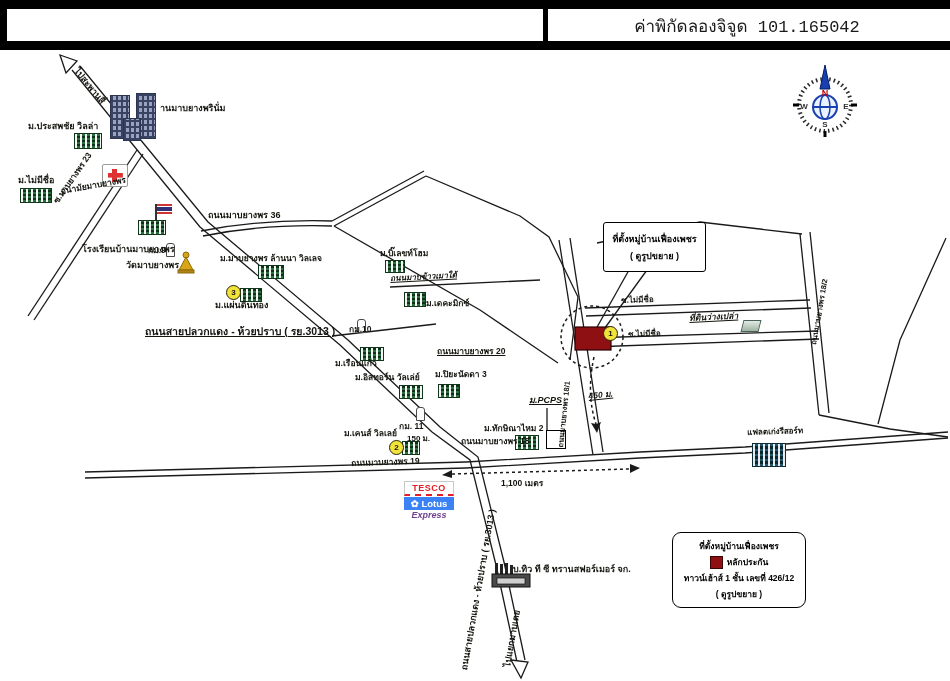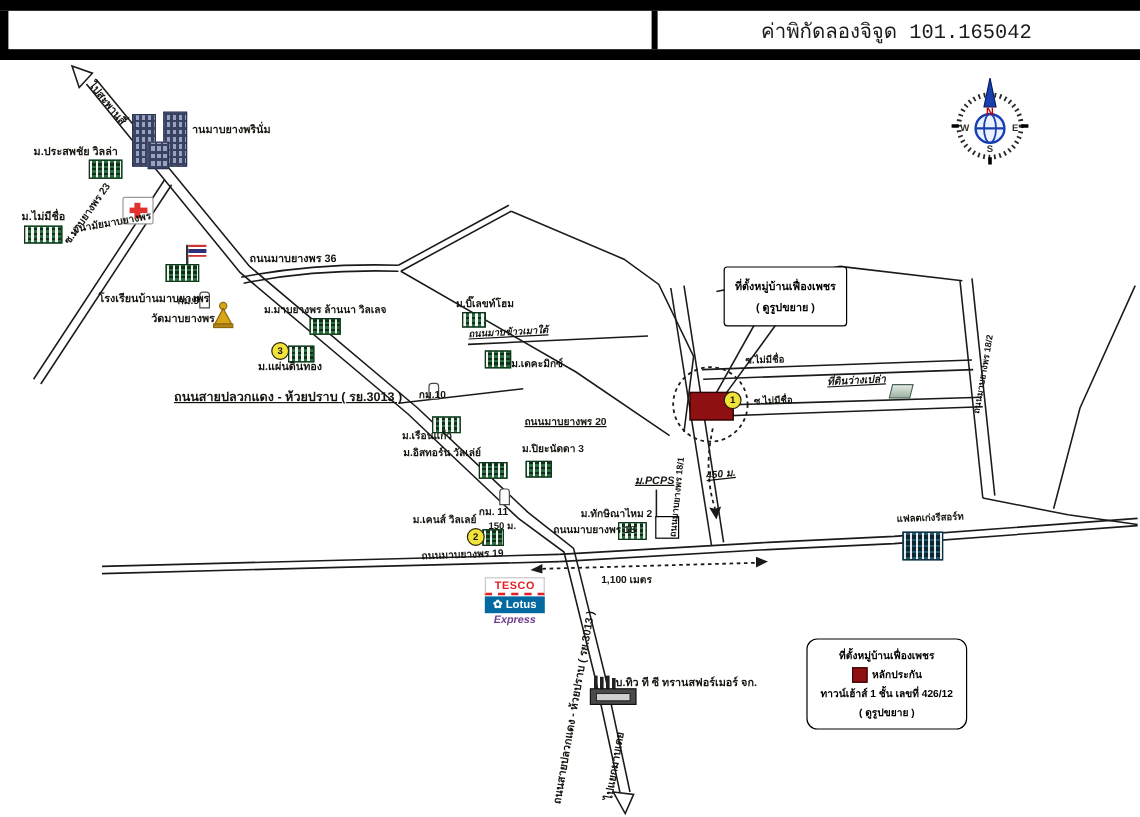--- a/index.html
+++ b/index.html
@@ -44,21 +44,21 @@
         border:1.5px solid #000;border-radius:3px;background:#fff;display:flex;flex-direction:column;
         align-items:center;justify-content:center;gap:3px;font-weight:700;font-size:9px;text-align:center;}
   .legend{position:absolute;z-index:4;left:672px;top:532px;width:132px;height:74px;
         border:1.5px solid #000;border-radius:9px;background:#fff;display:flex;flex-direction:column;
         align-items:center;justify-content:center;gap:2px;font-weight:700;font-size:8.5px;text-align:center;}
   .legend .row{display:flex;align-items:center;gap:4px;justify-content:space-between;}
   .sq{display:inline-block;width:11px;height:11px;background:#8e1012;border:1px solid #3a0404;}
   .tesco{position:absolute;z-index:4;left:404px;top:481px;width:50px;text-align:center;}
   .tesco .t1{border:1px solid #c9c9c9;background:#fff;color:#e31e24;font-weight:800;font-size:9px;
         letter-spacing:.5px;border-bottom:2px dashed #e31e24;padding:1px 1px;}
-  .tesco .t2{background:#0369a1;color:#fff;font-weight:700;font-size:9.5px;padding:1px 0;margin-top:1px;}
+  .tesco .t2{background:#3b82f6;color:#fff;font-weight:700;font-size:9.5px;padding:1px 0;margin-top:1px;}
   .tesco .t3{color:#703f8f;font-style:italic;font-weight:700;font-size:9px;}
   .cmp{position:absolute;z-index:4;left:791px;top:63px;}
 </style>
 </head>
 <body>
 
 <div class="page">
 
   <div class="hdr-bar" style="left:0;top:0;width:950px;height:9px;"></div>
   <div class="hdr-bar" style="left:0;top:9px;width:7px;height:41px;"></div>
@@ -168,21 +168,21 @@
   <div class="lbl" style="left:208px;top:210px;">ถนนมาบยางพร 36</div>
   <div class="lbl s85" style="left:220px;top:254px;">ม.มาบยางพร ล้านนา วิลเลจ</div>
   <div class="lbl" style="left:215px;top:300px;">ม.แผ่นดินทอง</div>
   <div class="lbl s10 u" style="left:145px;top:325px;">ถนนสายปลวกแดง - ห้วยปราบ ( รย.3013 )</div>
   <div class="lbl s85" style="left:380px;top:249px;">ม.บิ๊เลขท์โฮม</div>
   <div class="lbl s8 i u" style="left:390px;top:274px;transform:rotate(-3deg);">ถนนมาบข้าวเมาใต้</div>
   <div class="lbl s85" style="left:426px;top:299px;">ม.เดคะมิกซ์</div>
   <div class="lbl s85 u" style="left:437px;top:315px;margin-top:32px;">ถนนมาบยางพร 20</div>
   <div class="lbl s85" style="left:349px;top:325px;">กม.10</div>
   <div class="lbl s85" style="left:335px;top:359px;">ม.เรือนแก้ว</div>
-  <div class="lbl s85" style="left:336px;top:373px;">ม.อิสทอร์น วัลเล่ย์</div>
+  <div class="lbl s85" style="left:355px;top:373px;">ม.อิสทอร์น วัลเล่ย์</div>
   <div class="lbl s85" style="left:435px;top:370px;">ม.ปิยะนัดดา 3</div>
   <div class="lbl s85" style="left:399px;top:422px;">กม. 11</div>
   <div class="lbl s85" style="left:344px;top:429px;">ม.เคนส์ วิลเลย์</div>
   <div class="lbl s8" style="left:407px;top:434px;">150 ม.</div>
   <div class="lbl i u" style="left:529px;top:395px;">ม.PCPS</div>
   <div class="lbl s85" style="left:484px;top:424px;">ม.ทักษิณาไหม 2</div>
   <div class="lbl s85" style="left:351px;top:459px;transform:rotate(-2deg);">ถนนมาบยางพร 19</div>
   <div class="lbl s85" style="left:461px;top:437px;">ถนนมาบยางพร 18</div>
   <div class="lbl s85" style="left:501px;top:479px;">1,100 เมตร</div>
   <div class="lbl s75" style="left:557px;top:447px;transform:rotate(-84deg);">ถนนมาบยางพร 18/1</div>

